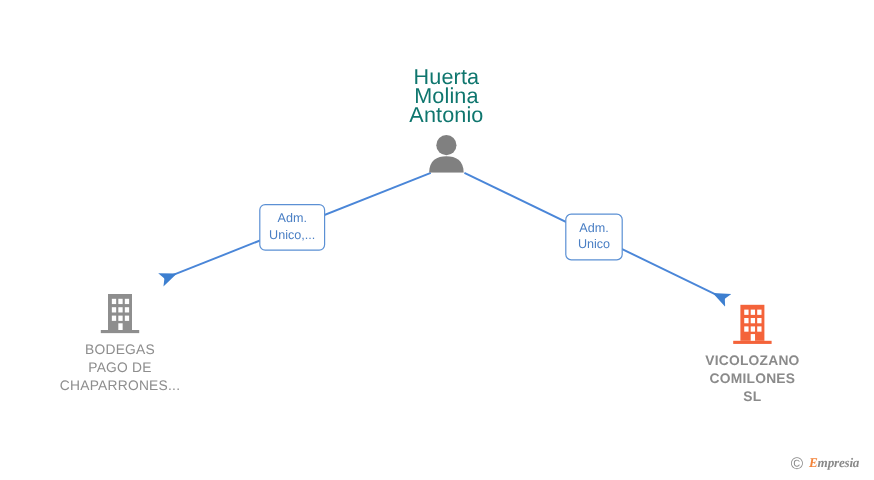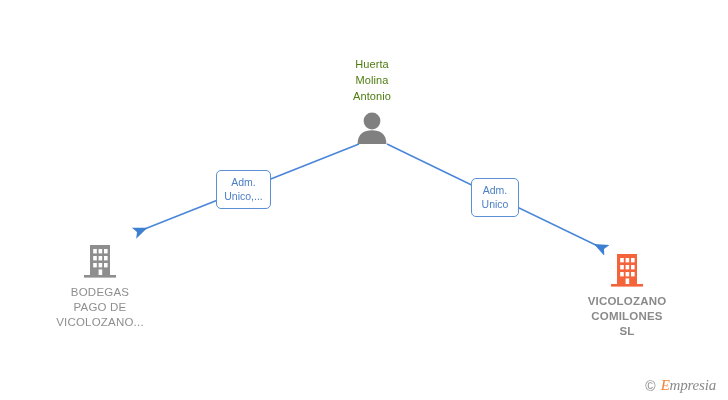--- a/index.html
+++ b/index.html
@@ -33,23 +33,23 @@
 
   
   .person-node {
     position: absolute;
     left: 312px;
     top: 56px;
     width: 120px;
     text-align: center;
   }
   .person-name {
-    font-size: 11px;
+    font-size: 18px;
     line-height: 16px;
-    color: #4d7c0f;
+    color: #0f766e;
     white-space: pre-line;
     letter-spacing: 0.1px;
   }
   .person-icon {
     margin: 8px auto 0;
     width: 34px;
     height: 32px;
     display: block;
   }
 
@@ -107,24 +107,25 @@
   }
   .wm-copy {
     font-size: 14px;
     color: #8a8a8a;
     font-family: "Liberation Sans", sans-serif;
     line-height: 1;
   }
   .wm-word {
     font-family: "Liberation Serif", serif;
     font-style: italic;
-    font-size: 15px;
+    font-size: 11px;
     line-height: 1;
     color: #8a8a8a;
     letter-spacing: -0.2px;
+    font-weight: bold;
   }
   .wm-word .wm-first {
     color: #f4843a;
   }
 </style>
 </head>
 <body>
 
 <div id="graph-canvas">
 
@@ -163,21 +164,21 @@
       <rect x="10.2" y="13" width="3.6" height="4.4" fill="#ffffff"></rect>
       <rect x="15.6" y="13" width="3.6" height="4.4" fill="#ffffff"></rect>
       <rect x="21" y="13" width="3.6" height="4.4" fill="#ffffff"></rect>
       <rect x="10.2" y="20" width="3.6" height="4.4" fill="#ffffff"></rect>
       <rect x="15.6" y="20" width="3.6" height="4.4" fill="#ffffff"></rect>
       <rect x="21" y="20" width="3.6" height="4.4" fill="#ffffff"></rect>
       <rect x="15.6" y="26.4" width="3.6" height="5.6" fill="#ffffff"></rect>
     </svg>
     <div class="company-label">BODEGAS
 PAGO DE
-VICOLOZANO...</div>
+CHAPARRONES...</div>
   </div>
 
   <div class="company-node right">
     <svg class="company-icon" viewBox="0 0 34 36">
       <rect x="7" y="2" width="20" height="30" fill="#f4633a"></rect>
       <rect x="1" y="32" width="32" height="2.6" fill="#f4633a"></rect>
       <rect x="10.2" y="6" width="3.6" height="4.4" fill="#ffffff"></rect>
       <rect x="15.6" y="6" width="3.6" height="4.4" fill="#ffffff"></rect>
       <rect x="21" y="6" width="3.6" height="4.4" fill="#ffffff"></rect>
       <rect x="10.2" y="13" width="3.6" height="4.4" fill="#ffffff"></rect>

